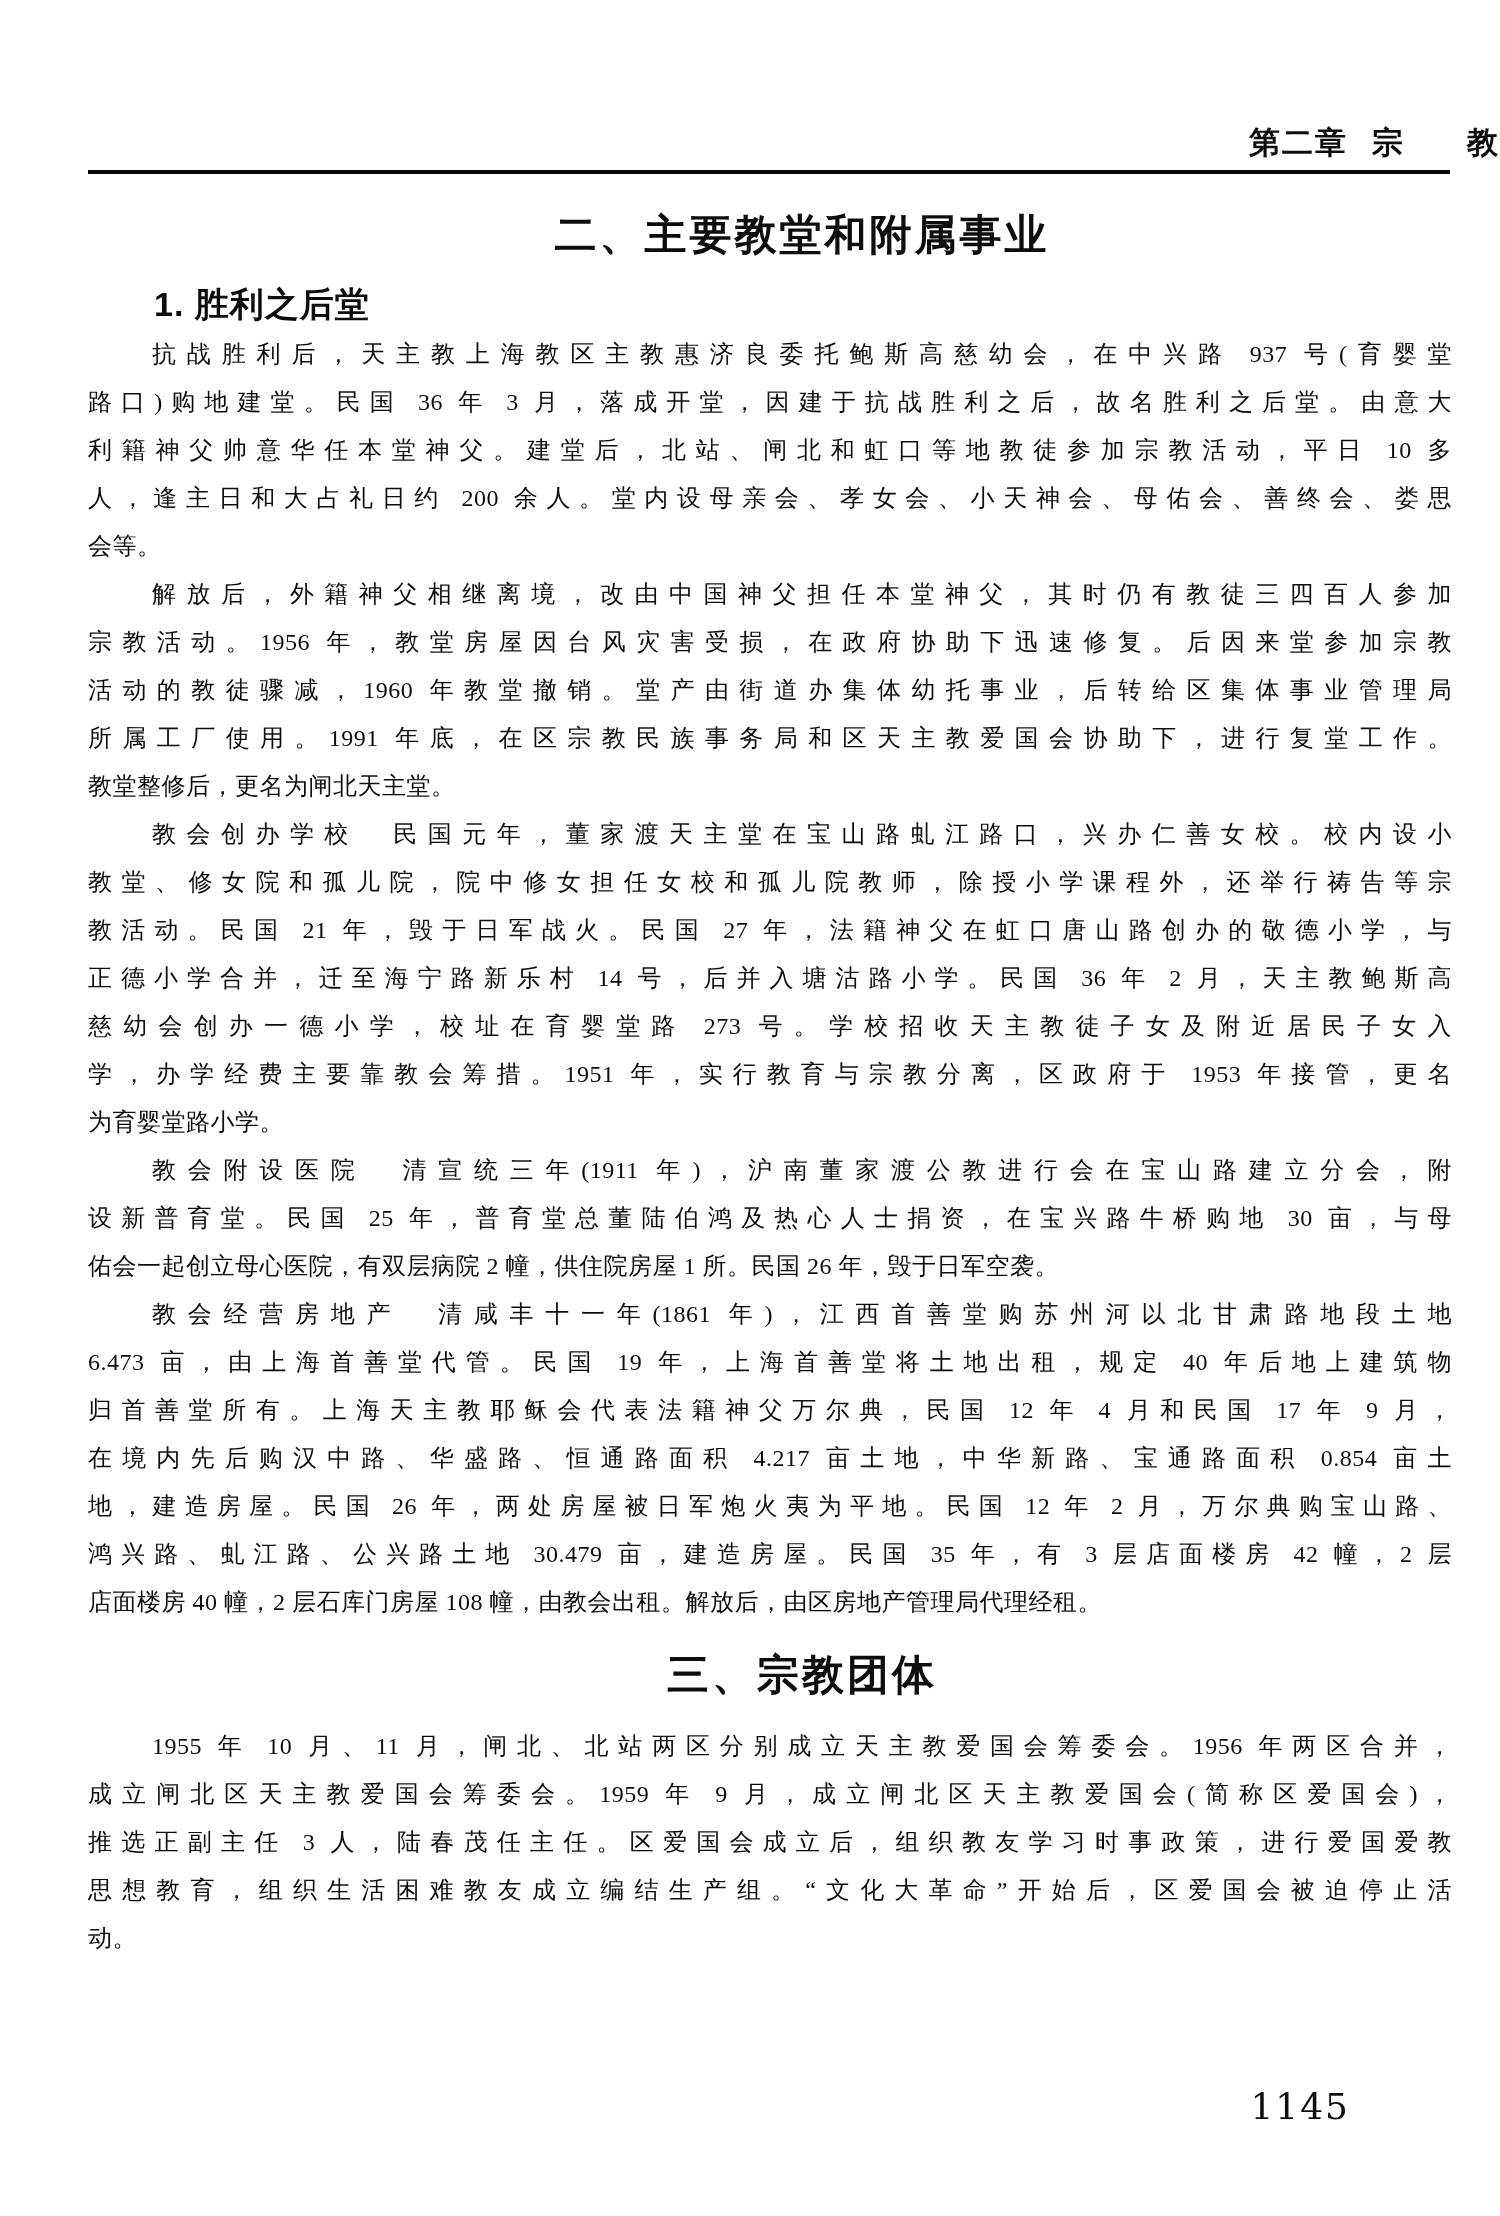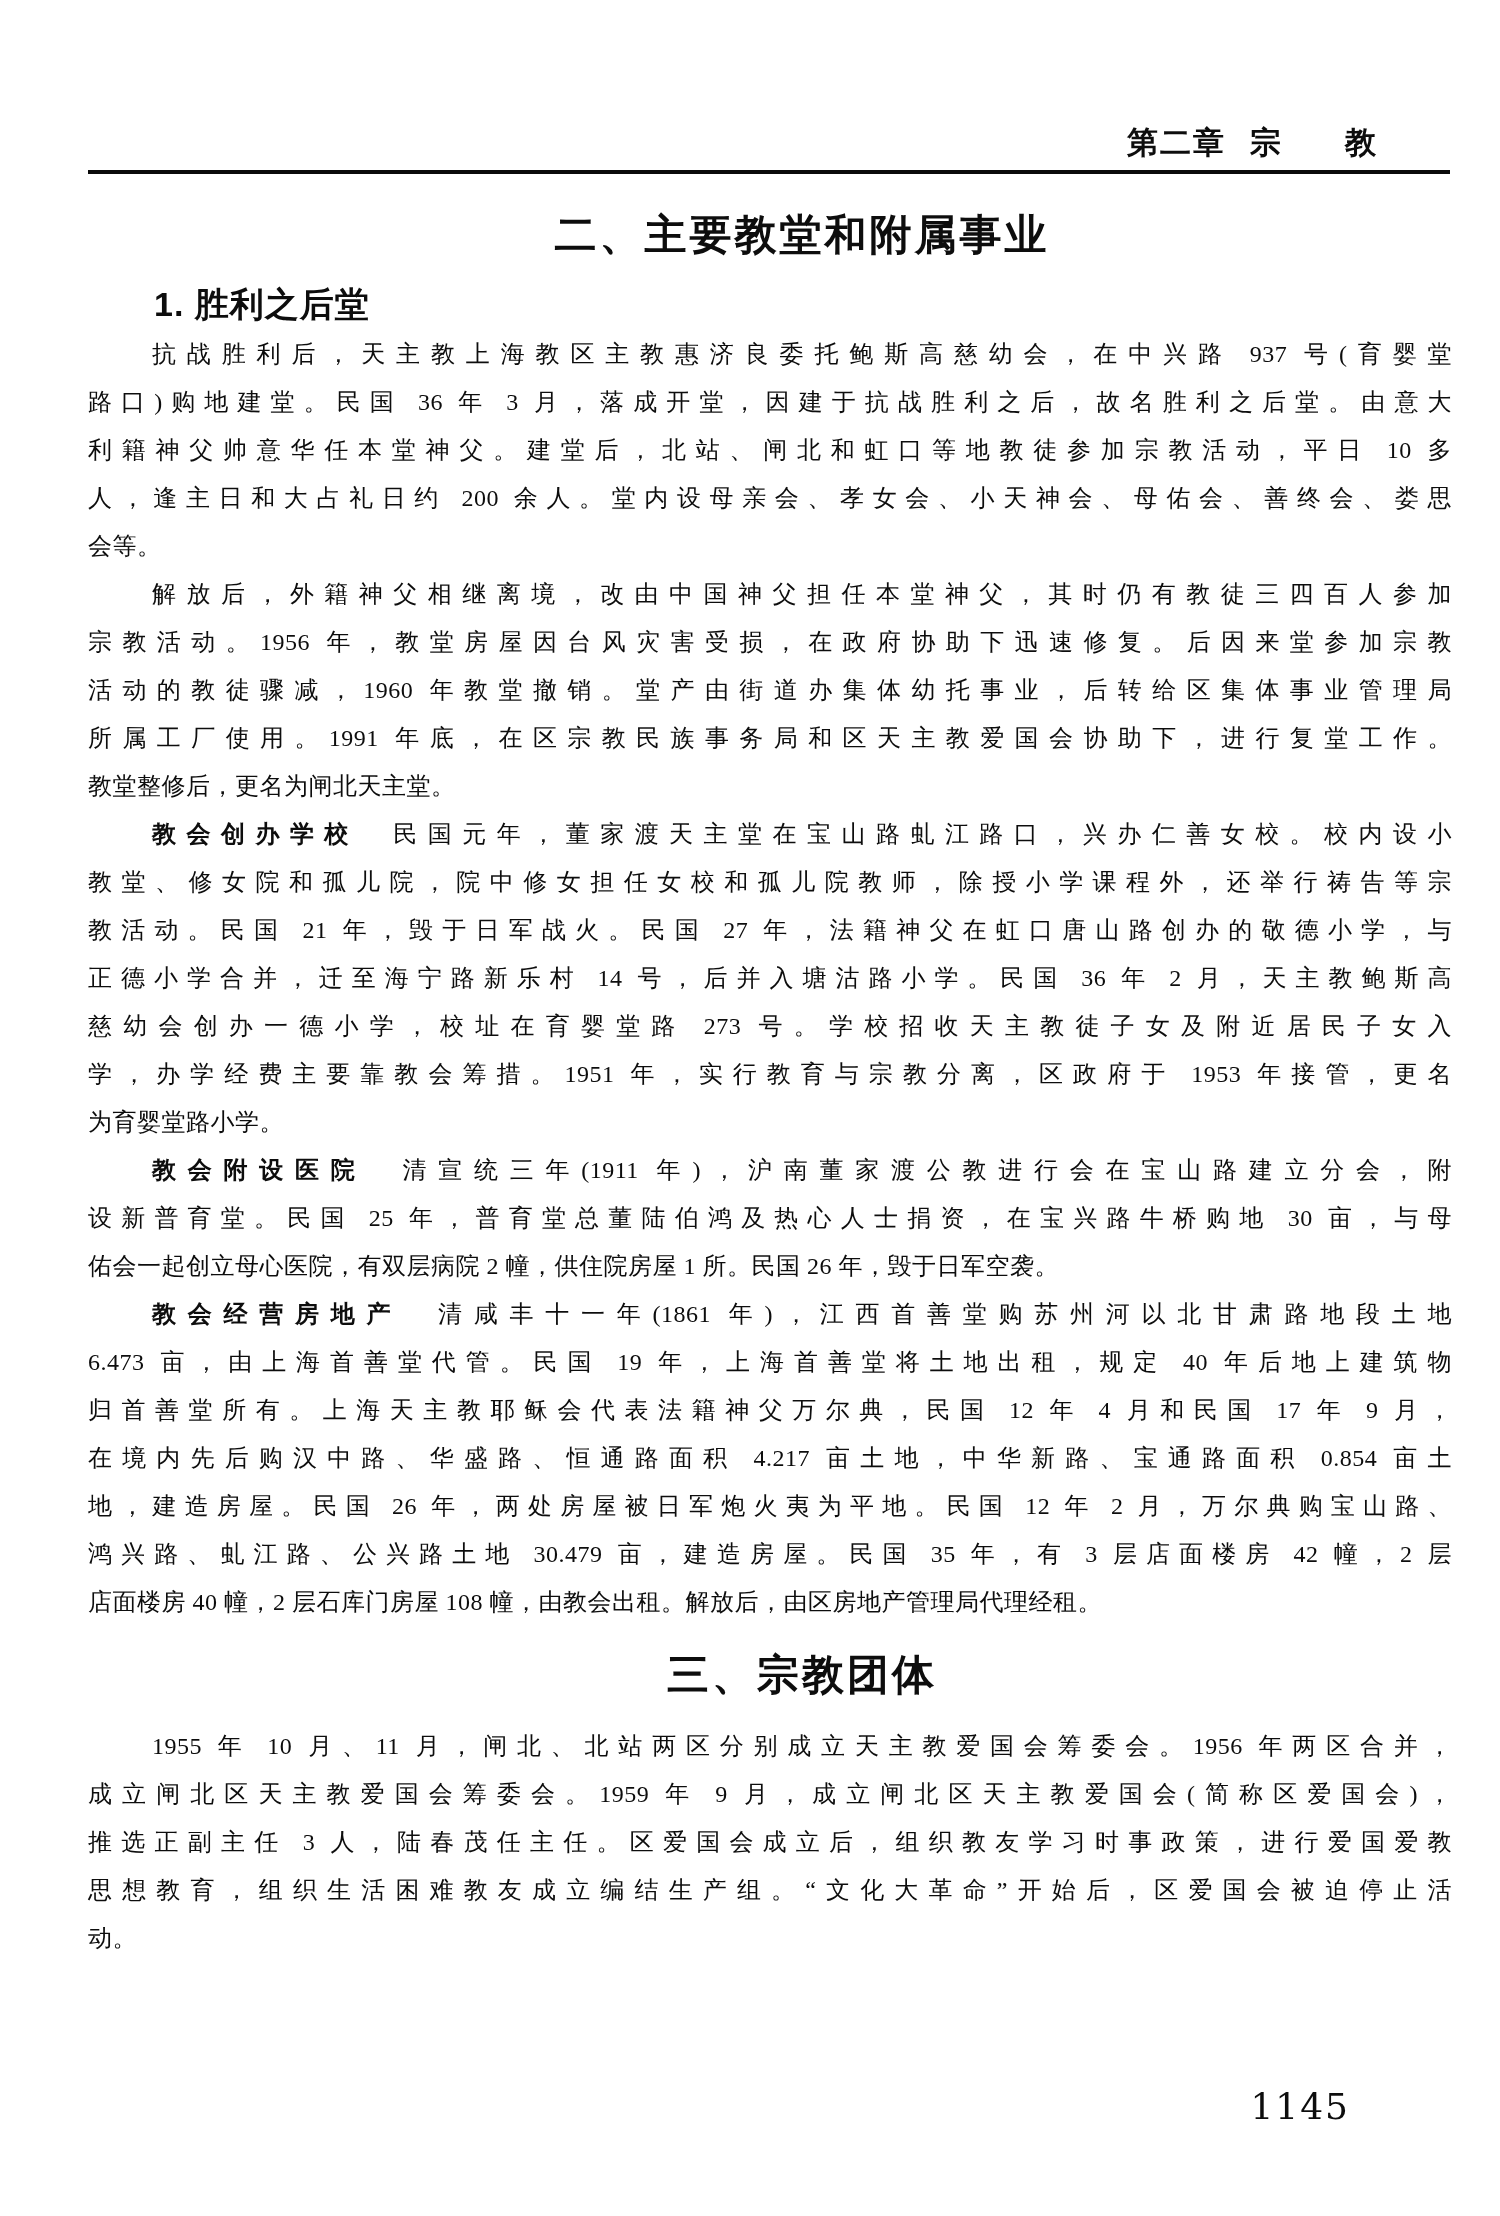--- a/index.html
+++ b/index.html
@@ -8,21 +8,20 @@
     width:1500px;height:2216px;
     margin:0 auto;
     background:#ffffff;
     color:#0d0d0d;
     font-family:"Liberation Serif","DejaVu Serif",serif;
     overflow:hidden;
   }
   
   .runhead{
     padding-top:126px;
-    padding-right:122px;
     text-align:right;
     font-family:"Liberation Sans","DejaVu Sans",sans-serif;
     font-weight:700;
     font-size:31px;
     line-height:34px;
     letter-spacing:2px;
     white-space:nowrap;
   }
   .runhead .gap-sm{display:inline-block;width:24px;}
   .runhead .gap-lg{display:inline-block;width:62px;}
@@ -60,21 +59,21 @@
     text-align:justify;
     text-align-last:justify;
     text-justify:inter-character;
     letter-spacing:0.5px;
     white-space:nowrap;
   }
   .line.indent{text-indent:64px;}
   .line.last{text-align-last:left;}
   .lead{
     font-family:"Liberation Sans","DejaVu Sans",sans-serif;
-    font-weight:700;
+    font-weight:400;
     margin-top:16px;
   }
   .pageno{
     position:absolute;
     top:2086px;
     right:150px;
     font-family:"DejaVu Serif","Liberation Serif",serif;
     font-size:36px;
     letter-spacing:2px;
   }

